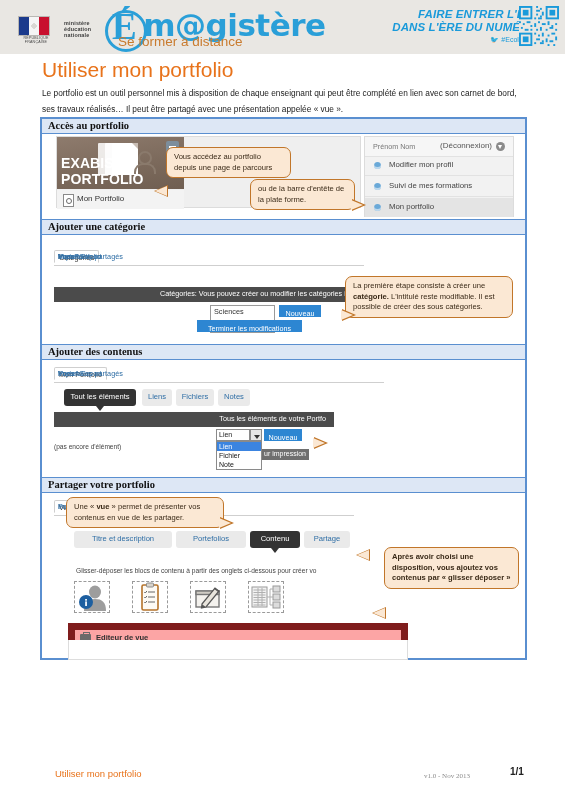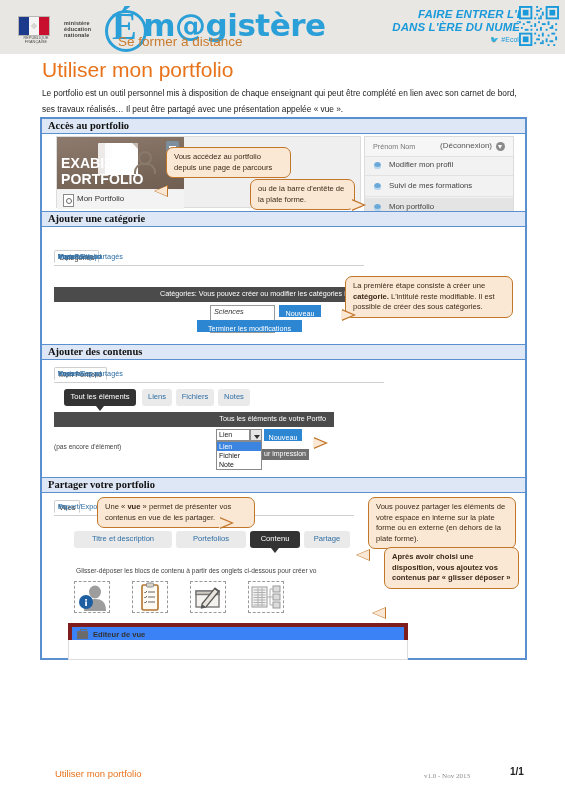--- a/index.html
+++ b/index.html
@@ -114,21 +114,21 @@
   .drop-arrow:after{content:"";position:absolute;left:3px;top:5px;border-width:4px 3px 0 3px;border-style:solid;border-color:#333 transparent transparent transparent;}
   .drop-list{position:absolute;left:0;top:12px;width:46px;background:#fff;border:1px solid #8a8a8a;box-sizing:border-box;}
   .drop-list div{font-size:7px;color:#111;padding:0 2px;height:9px;line-height:9px;}
   .drop-list div.hl{background:#3b84e0;color:#fff;}
 
   .greybtn{position:absolute;background:#6f6f6f;box-sizing:border-box;}
   .greybtn span{position:absolute;left:0;right:0;top:1px;text-align:center;font-size:7px;color:#fff;}
 
   
   .dragbox{position:absolute;width:36px;height:32px;border:1px dashed #9a9a9a;background:#fff;box-sizing:border-box;}
-  .editbar{position:absolute;height:30px;background:#3b82f6;border:4px solid #7f1d1d;box-sizing:border-box;}
+  .editbar{position:absolute;height:30px;background:#fca5a5;border:7px solid #7f1d1d;box-sizing:border-box;}
   .editbar .eb-ic{position:absolute;left:5px;top:4px;width:11px;height:8px;background:#6b6b6b;border-radius:1px;}
   .editbar .eb-ic:before{content:"";position:absolute;left:3px;top:-2px;width:5px;height:2px;border:1px solid #6b6b6b;border-bottom:none;}
   .editbar span{position:absolute;left:21px;top:3px;font-size:7.6px;font-weight:bold;color:#333;}
   .whitepanel{position:absolute;background:#fff;border:1px solid #ddd;border-top:none;box-sizing:border-box;}
 
   
   .callout{position:absolute;background:#fbe8d4;border:1px solid #c1762a;border-radius:7px;
     box-sizing:border-box;padding:4px 7px;z-index:30;}
   .callout p{margin:0;font-size:7.6px;line-height:10.5px;color:#3a2a18;}
   .callout b{font-weight:bold;}
@@ -288,37 +288,37 @@
   <div class="callout" style="left:124px;top:28px;width:125px;">
     <p>Vous accédez au portfolio depuis une page de parcours</p>
   </div>
 
   <div class="tail tail-rb" style="left:310px;top:80px;"></div>
   <div class="tail tail-r" style="left:309px;top:81px;"></div>
   <div class="callout" style="left:208px;top:60px;width:105px;">
     <p>ou de la barre d'entête de la plate forme.</p>
   </div>
 
-  <div class="sec-head" style="top:92px;padding-left:10px;">
+  <div class="sec-head" style="top:100px;padding-left:10px;">
     <span>Ajouter une catégorie</span>
   </div>
 
   <div class="tabstrip" style="left:12px;top:131px;width:310px;">
     <div class="tb" style="left:0">Information</div>
     <div class="tb active" style="left:45">Catégories</div>
     <div class="tb" style="left:87">Mon Portfolio</div>
     <div class="tb" style="left:135">Vues</div>
     <div class="tb" style="left:161">Import/Export</div>
     <div class="tb" style="left:211">Portefolios partagés</div>
   </div>
 
   <div class="greybar" style="left:12px;top:168px;width:305px;">
     <span>Catégories: Vous pouvez créer ou modifier les catégories ici</span>
   </div>
-  <div class="inp" style="left:168px;top:186px;width:65px;height:28px;font-style:italic;">
+  <div class="inp" style="left:168px;top:186px;width:65px;height:28px;">
     <span>Sciences</span>
   </div>
   <div class="btnblue" style="left:237px;top:186px;width:42px;height:12px;">
     <span>Nouveau</span>
   </div>
   <div class="btnblue" style="left:155px;top:201px;width:105px;height:12px;">
     <span>Terminer les modifications</span>
   </div>
 
   <div class="tail tail-rb" style="left:300px;top:190px;"></div>
@@ -452,29 +452,26 @@
   </div>
 
   <div class="editbar" style="left:26px;top:504px;width:340px;">
     <div class="eb-ic"></div>
     <span>Editeur de vue</span>
   </div>
   <div class="whitepanel" style="left:26px;top:521px;width:340px;height:20px;"></div>
 
   <div class="tail tail-rb" style="left:178px;top:398px;"></div>
   <div class="tail tail-r" style="left:177px;top:399px;"></div>
-  <div class="callout" style="left:24px;top:378px;width:158px;margin-left:31px;">
+  <div class="callout" style="left:24px;top:378px;width:158px;">
     <p><span>Une « </span><b>vue</b><span> » permet de présenter vos contenus en vue de les partager.</span></p>
   </div>
 
   <div class="tail tail-lb" style="left:314px;top:430px;"></div>
   <div class="tail tail-l" style="left:315px;top:431px;"></div>
-  <div class="callout" style="left:326px;top:378px;width:148px;">
-    <p>Vous pouvez partager les éléments de votre espace en interne sur la plate forme ou en externe (en dehors de la plate forme).</p>
-  </div>
 
   <div class="tail tail-lb" style="left:330px;top:488px;"></div>
   <div class="tail tail-l" style="left:331px;top:489px;"></div>
   <div class="callout" style="left:342px;top:428px;width:135px;font-weight:bold;">
     <p>Après avoir choisi une disposition, vous ajoutez vos contenus par « glisser déposer »</p>
   </div>
 
 </div>
 
 <div class="foot-title">Utiliser mon portfolio</div>

